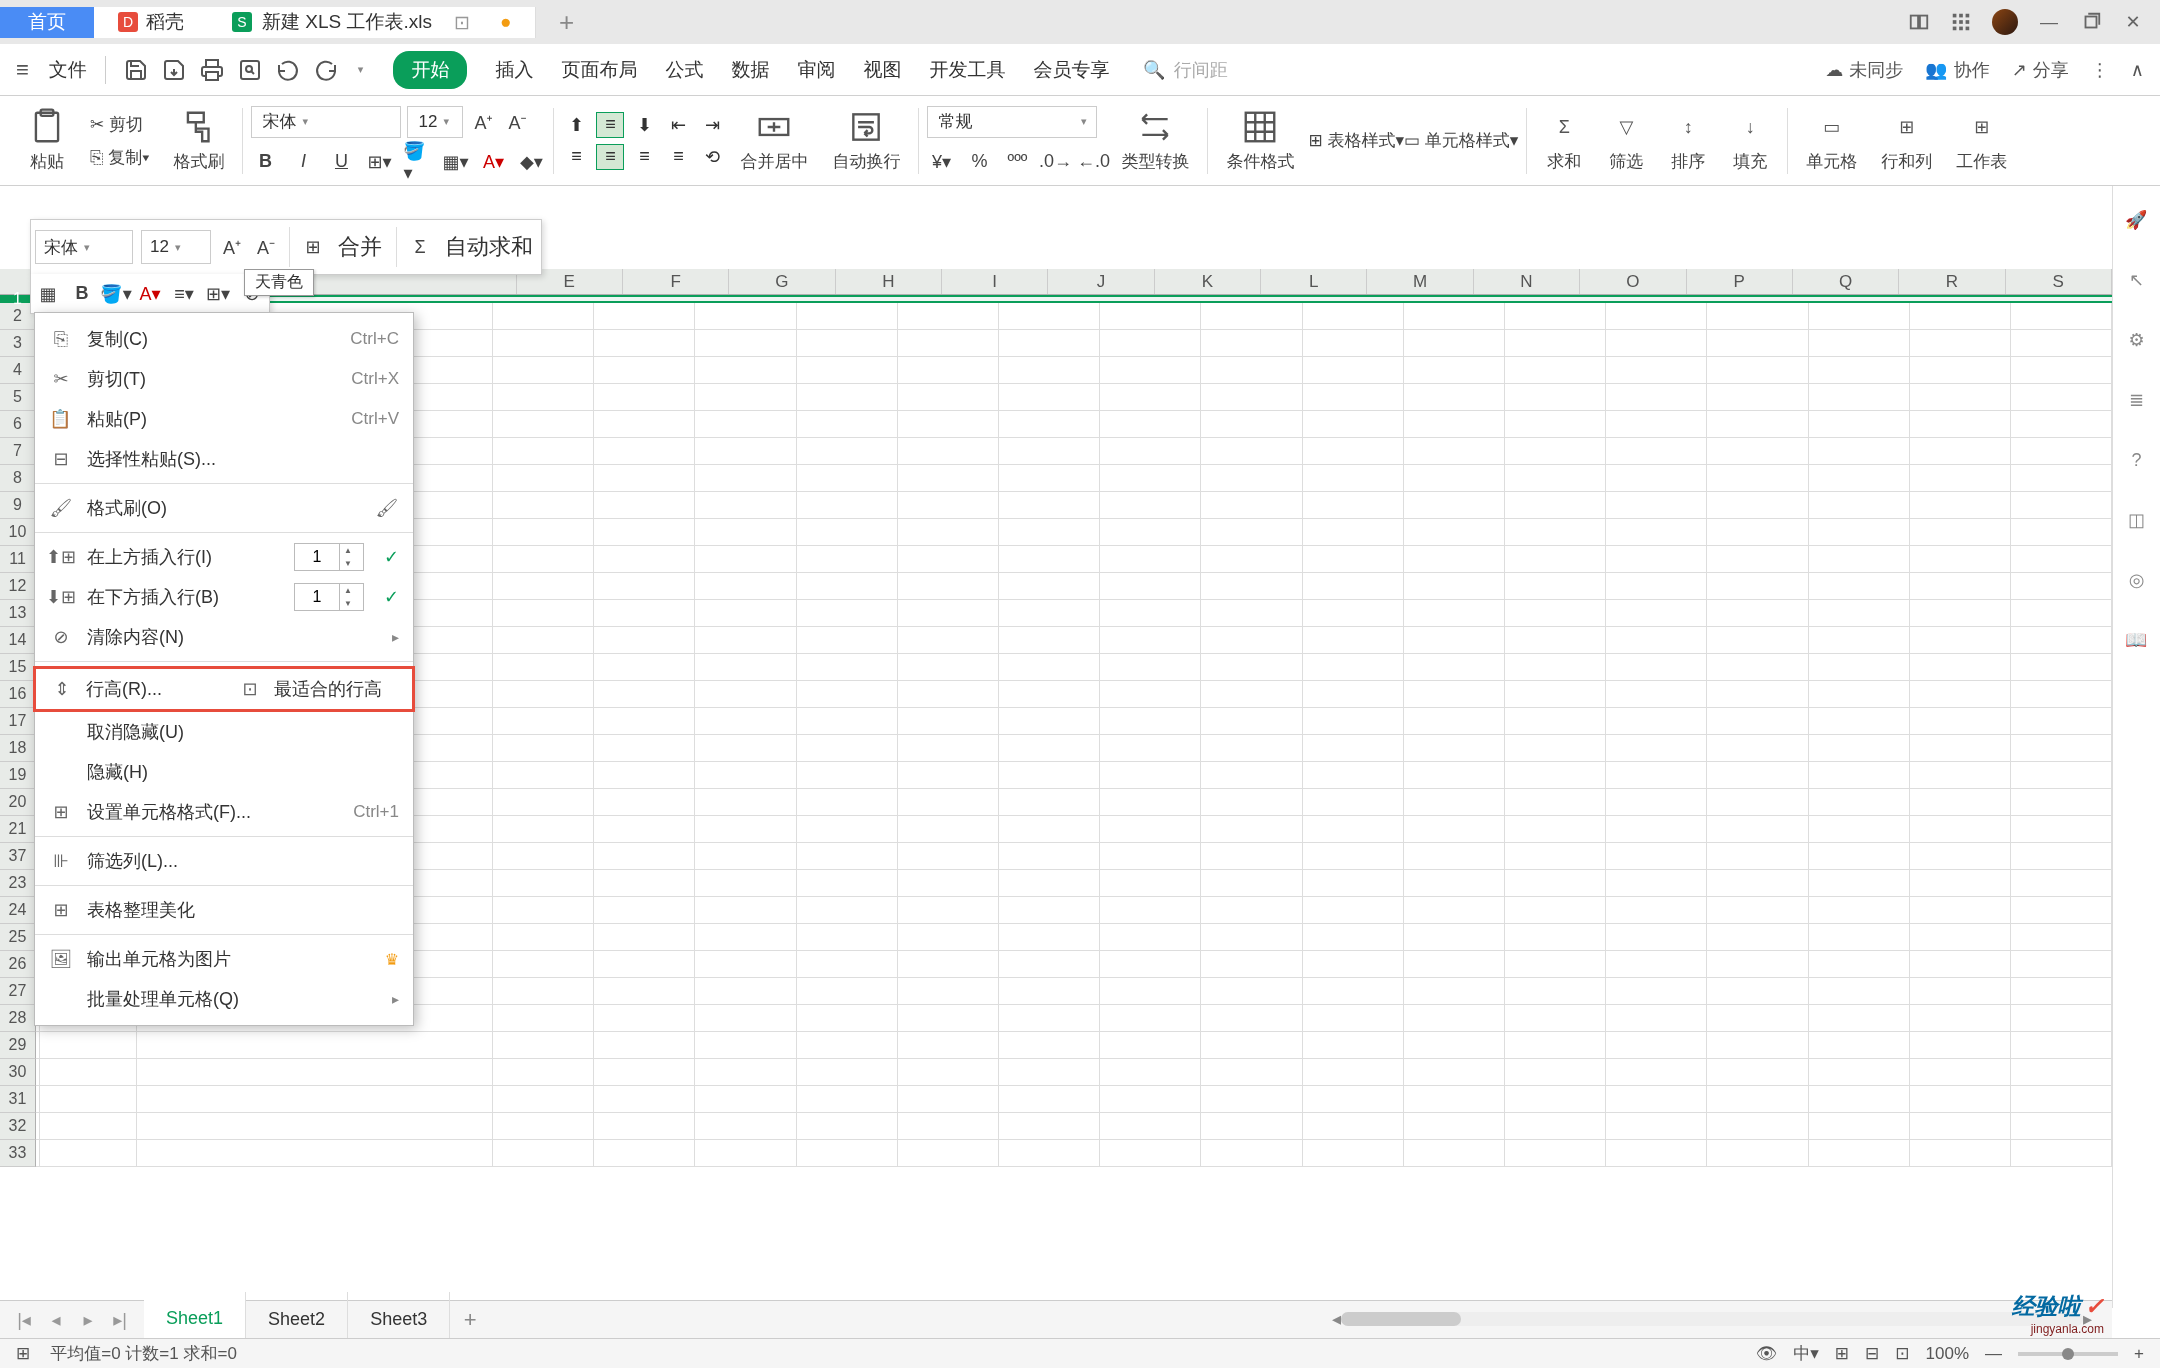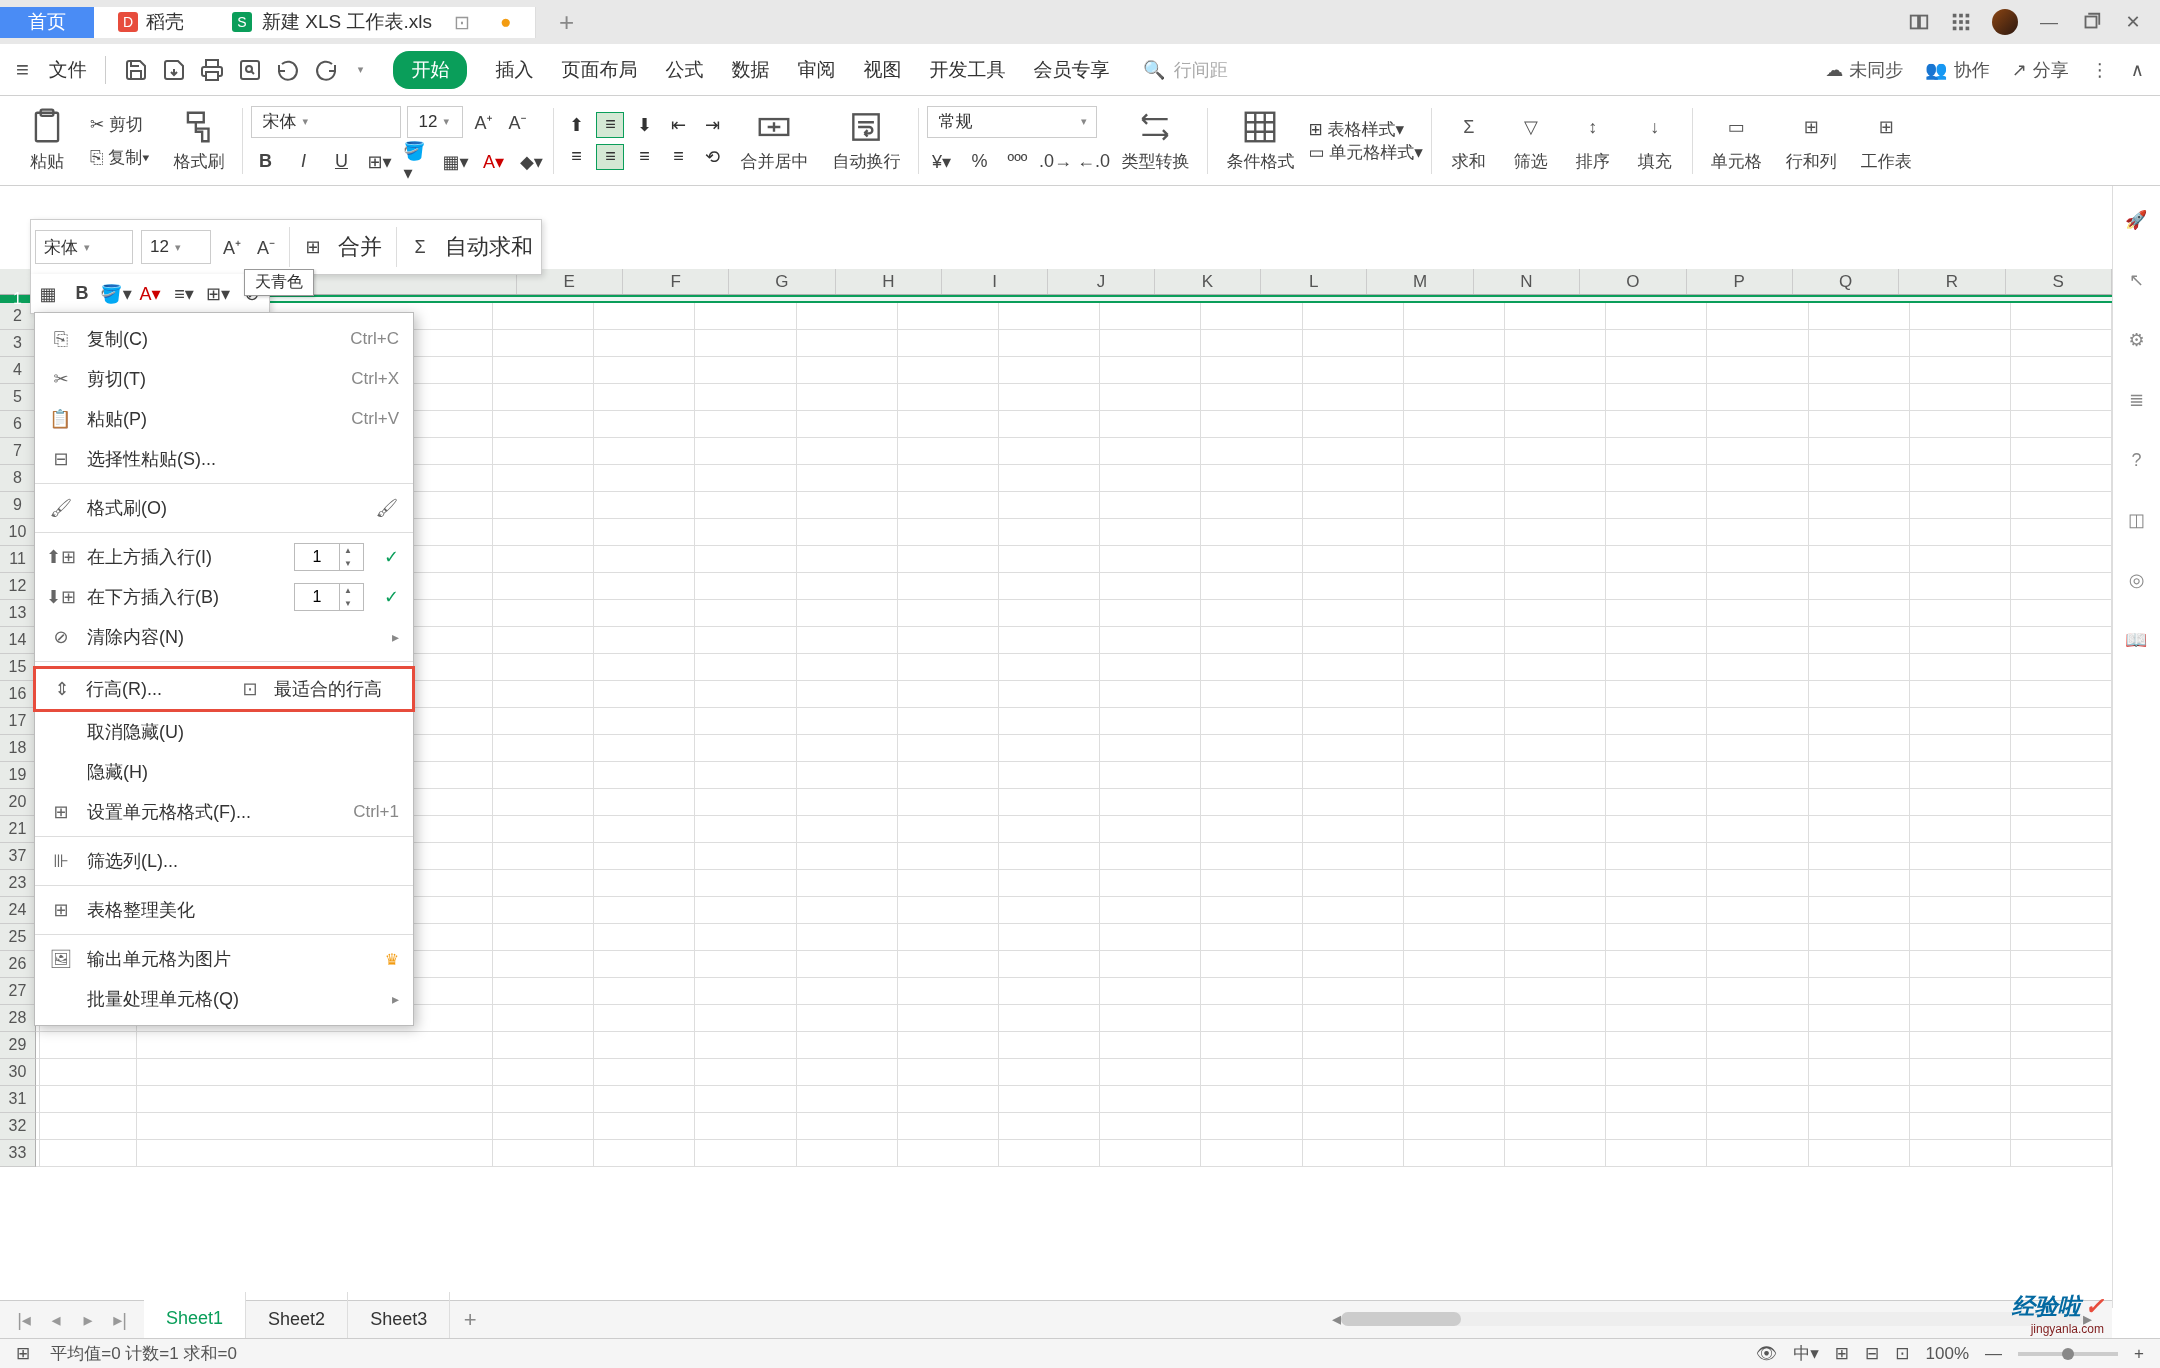--- a/index.html
+++ b/index.html
@@ -322,21 +322,21 @@
   <div class="rsep"></div>
   <div class="rgroup">
     <span class="rico rico-lg">
         <svg viewBox="0 0 24 24" fill="none" stroke="currentColor" stroke-width="1.5">
           <rect x="3" y="3" width="18" height="18"></rect>
           <path d="M3 9h18M3 15h18M9 3v18M15 3v18"></path>
         </svg>
       </span>
     <span class="rlbl">条件格式</span>
   </div>
-  <div style="display:flex;flex-direction:column;align-items:flex-start">
+  <div style="display:flex;align-items:flex-start">
     <span class="rlbl">⊞ <span>表格样式</span>▾</span>
     <span class="rlbl">▭ <span>单元格样式</span>▾</span>
   </div>
   <div class="rsep"></div>
   <div class="rgroup">
       <span class="rico rico-lg">Σ</span>
       <span class="rlbl">求和</span>
     </div>
   <div class="rgroup">
       <span class="rico rico-lg">▽</span>

